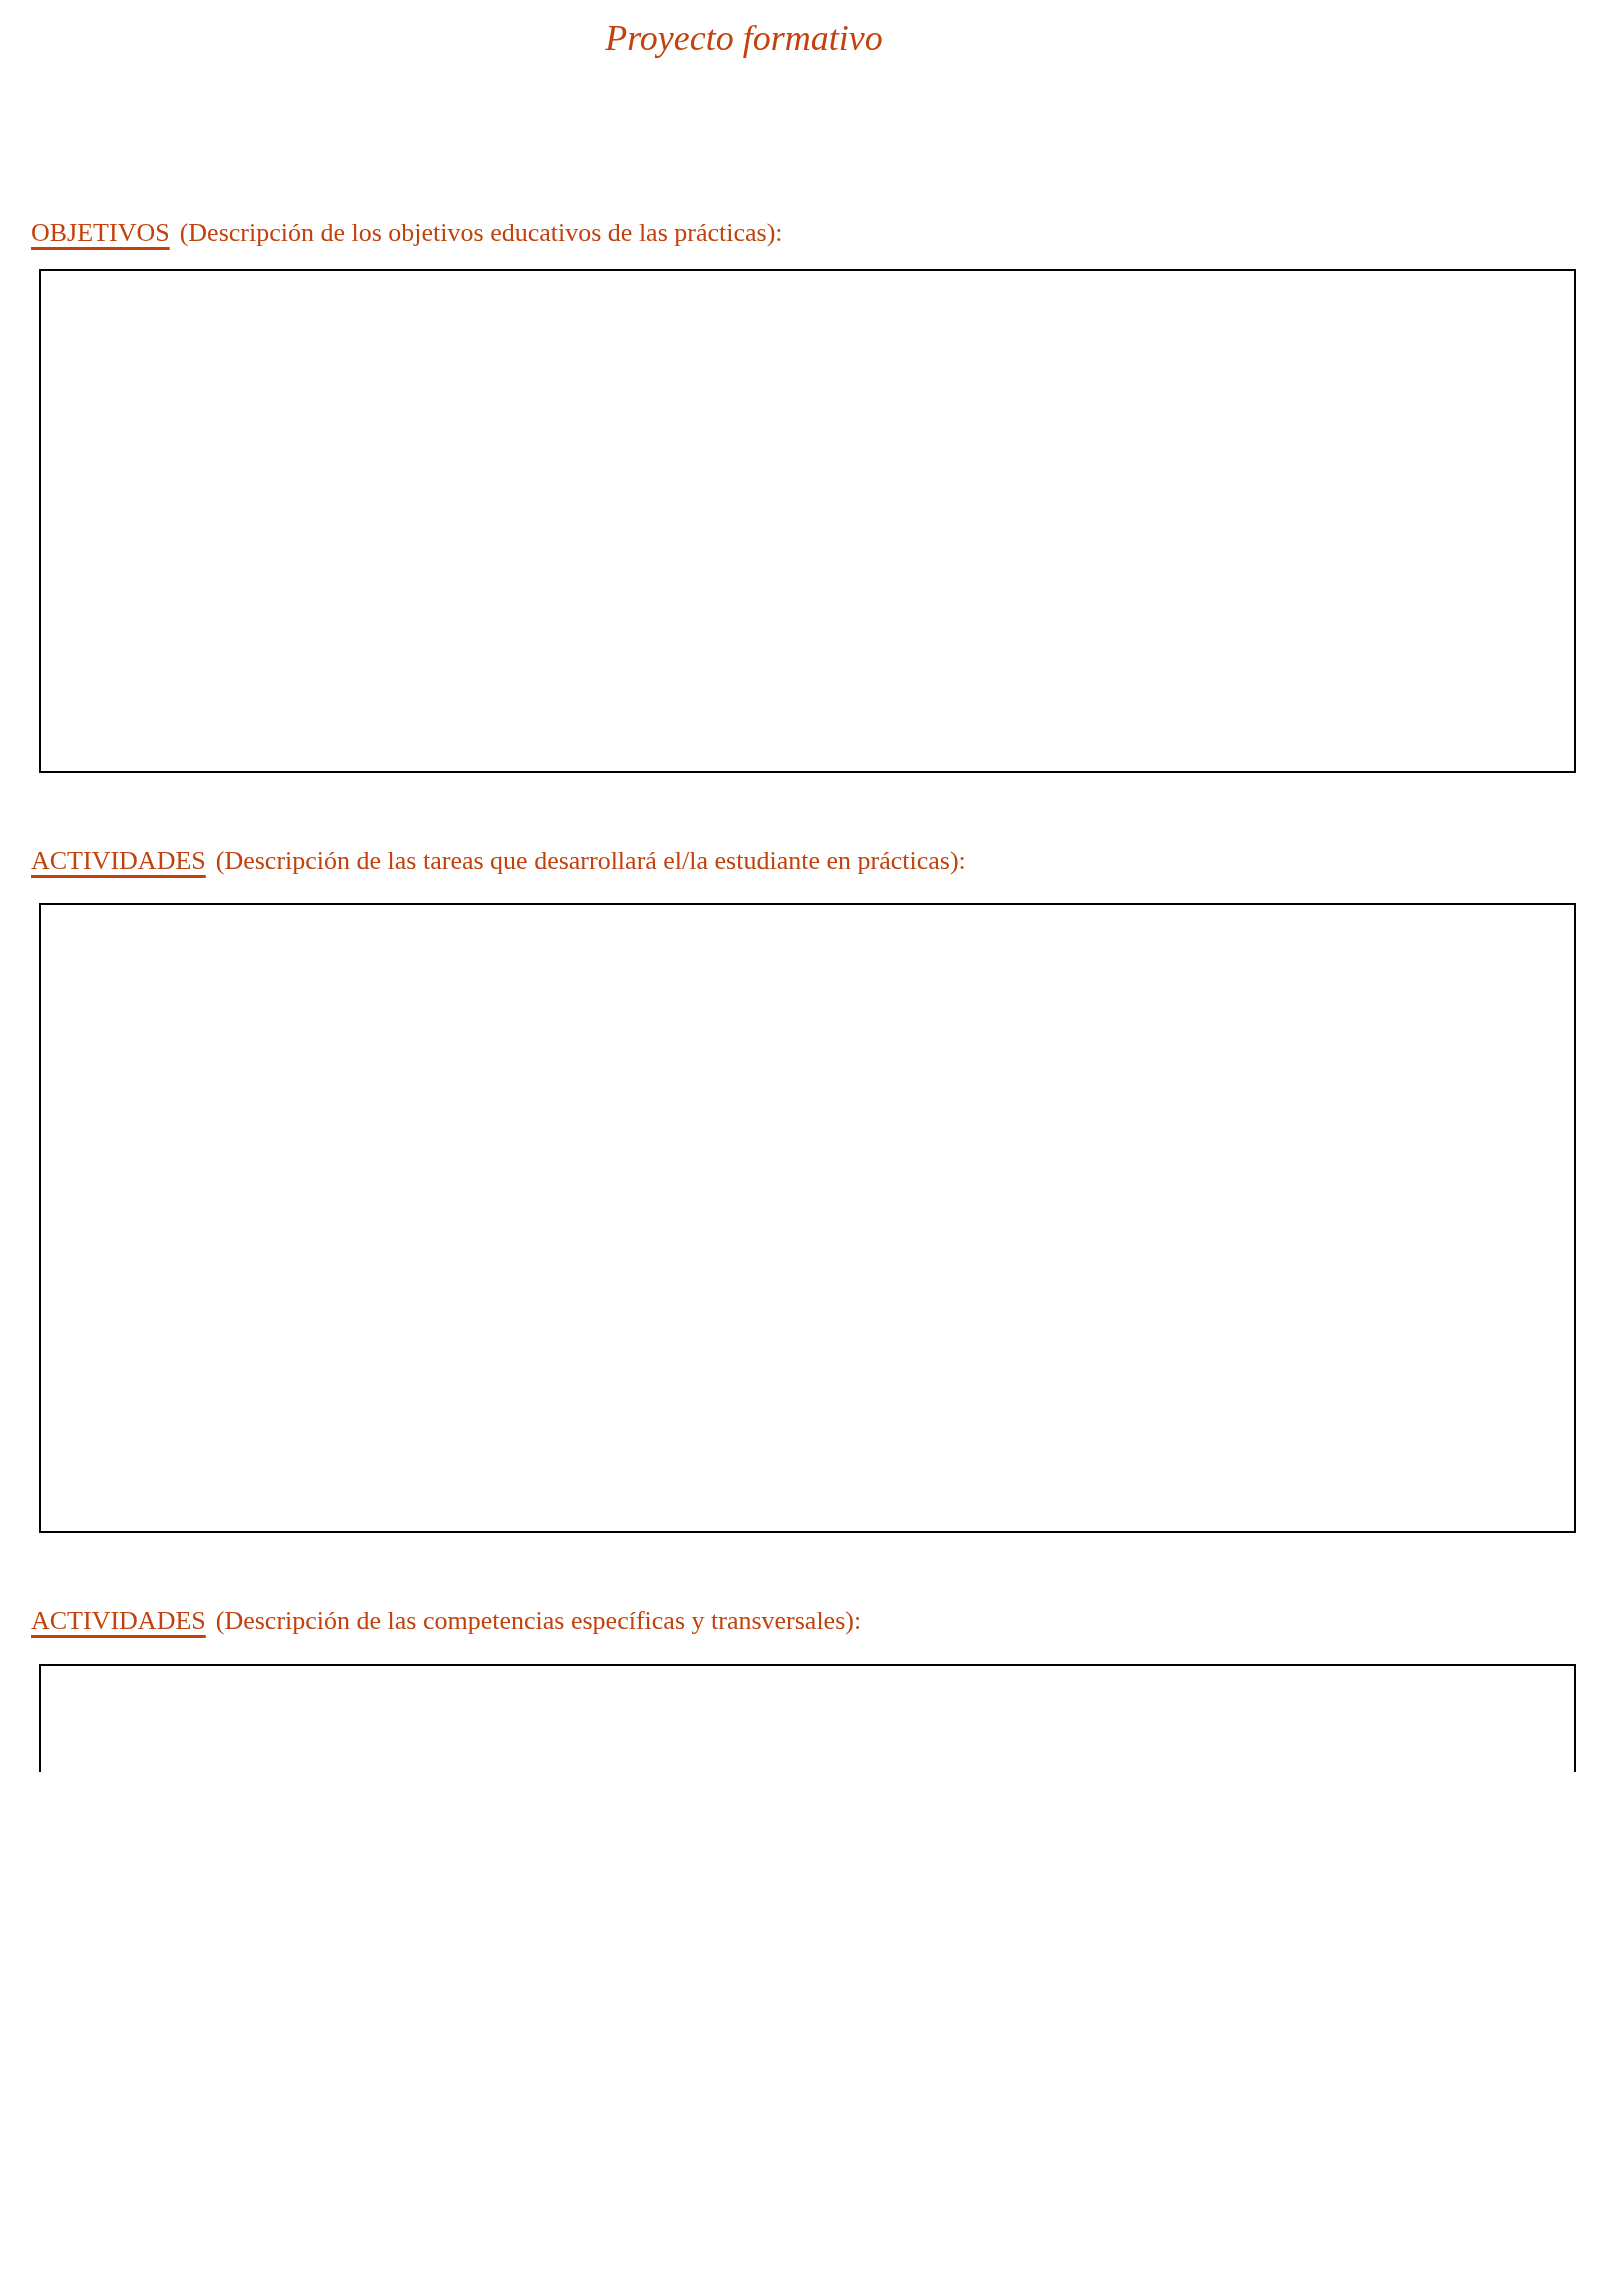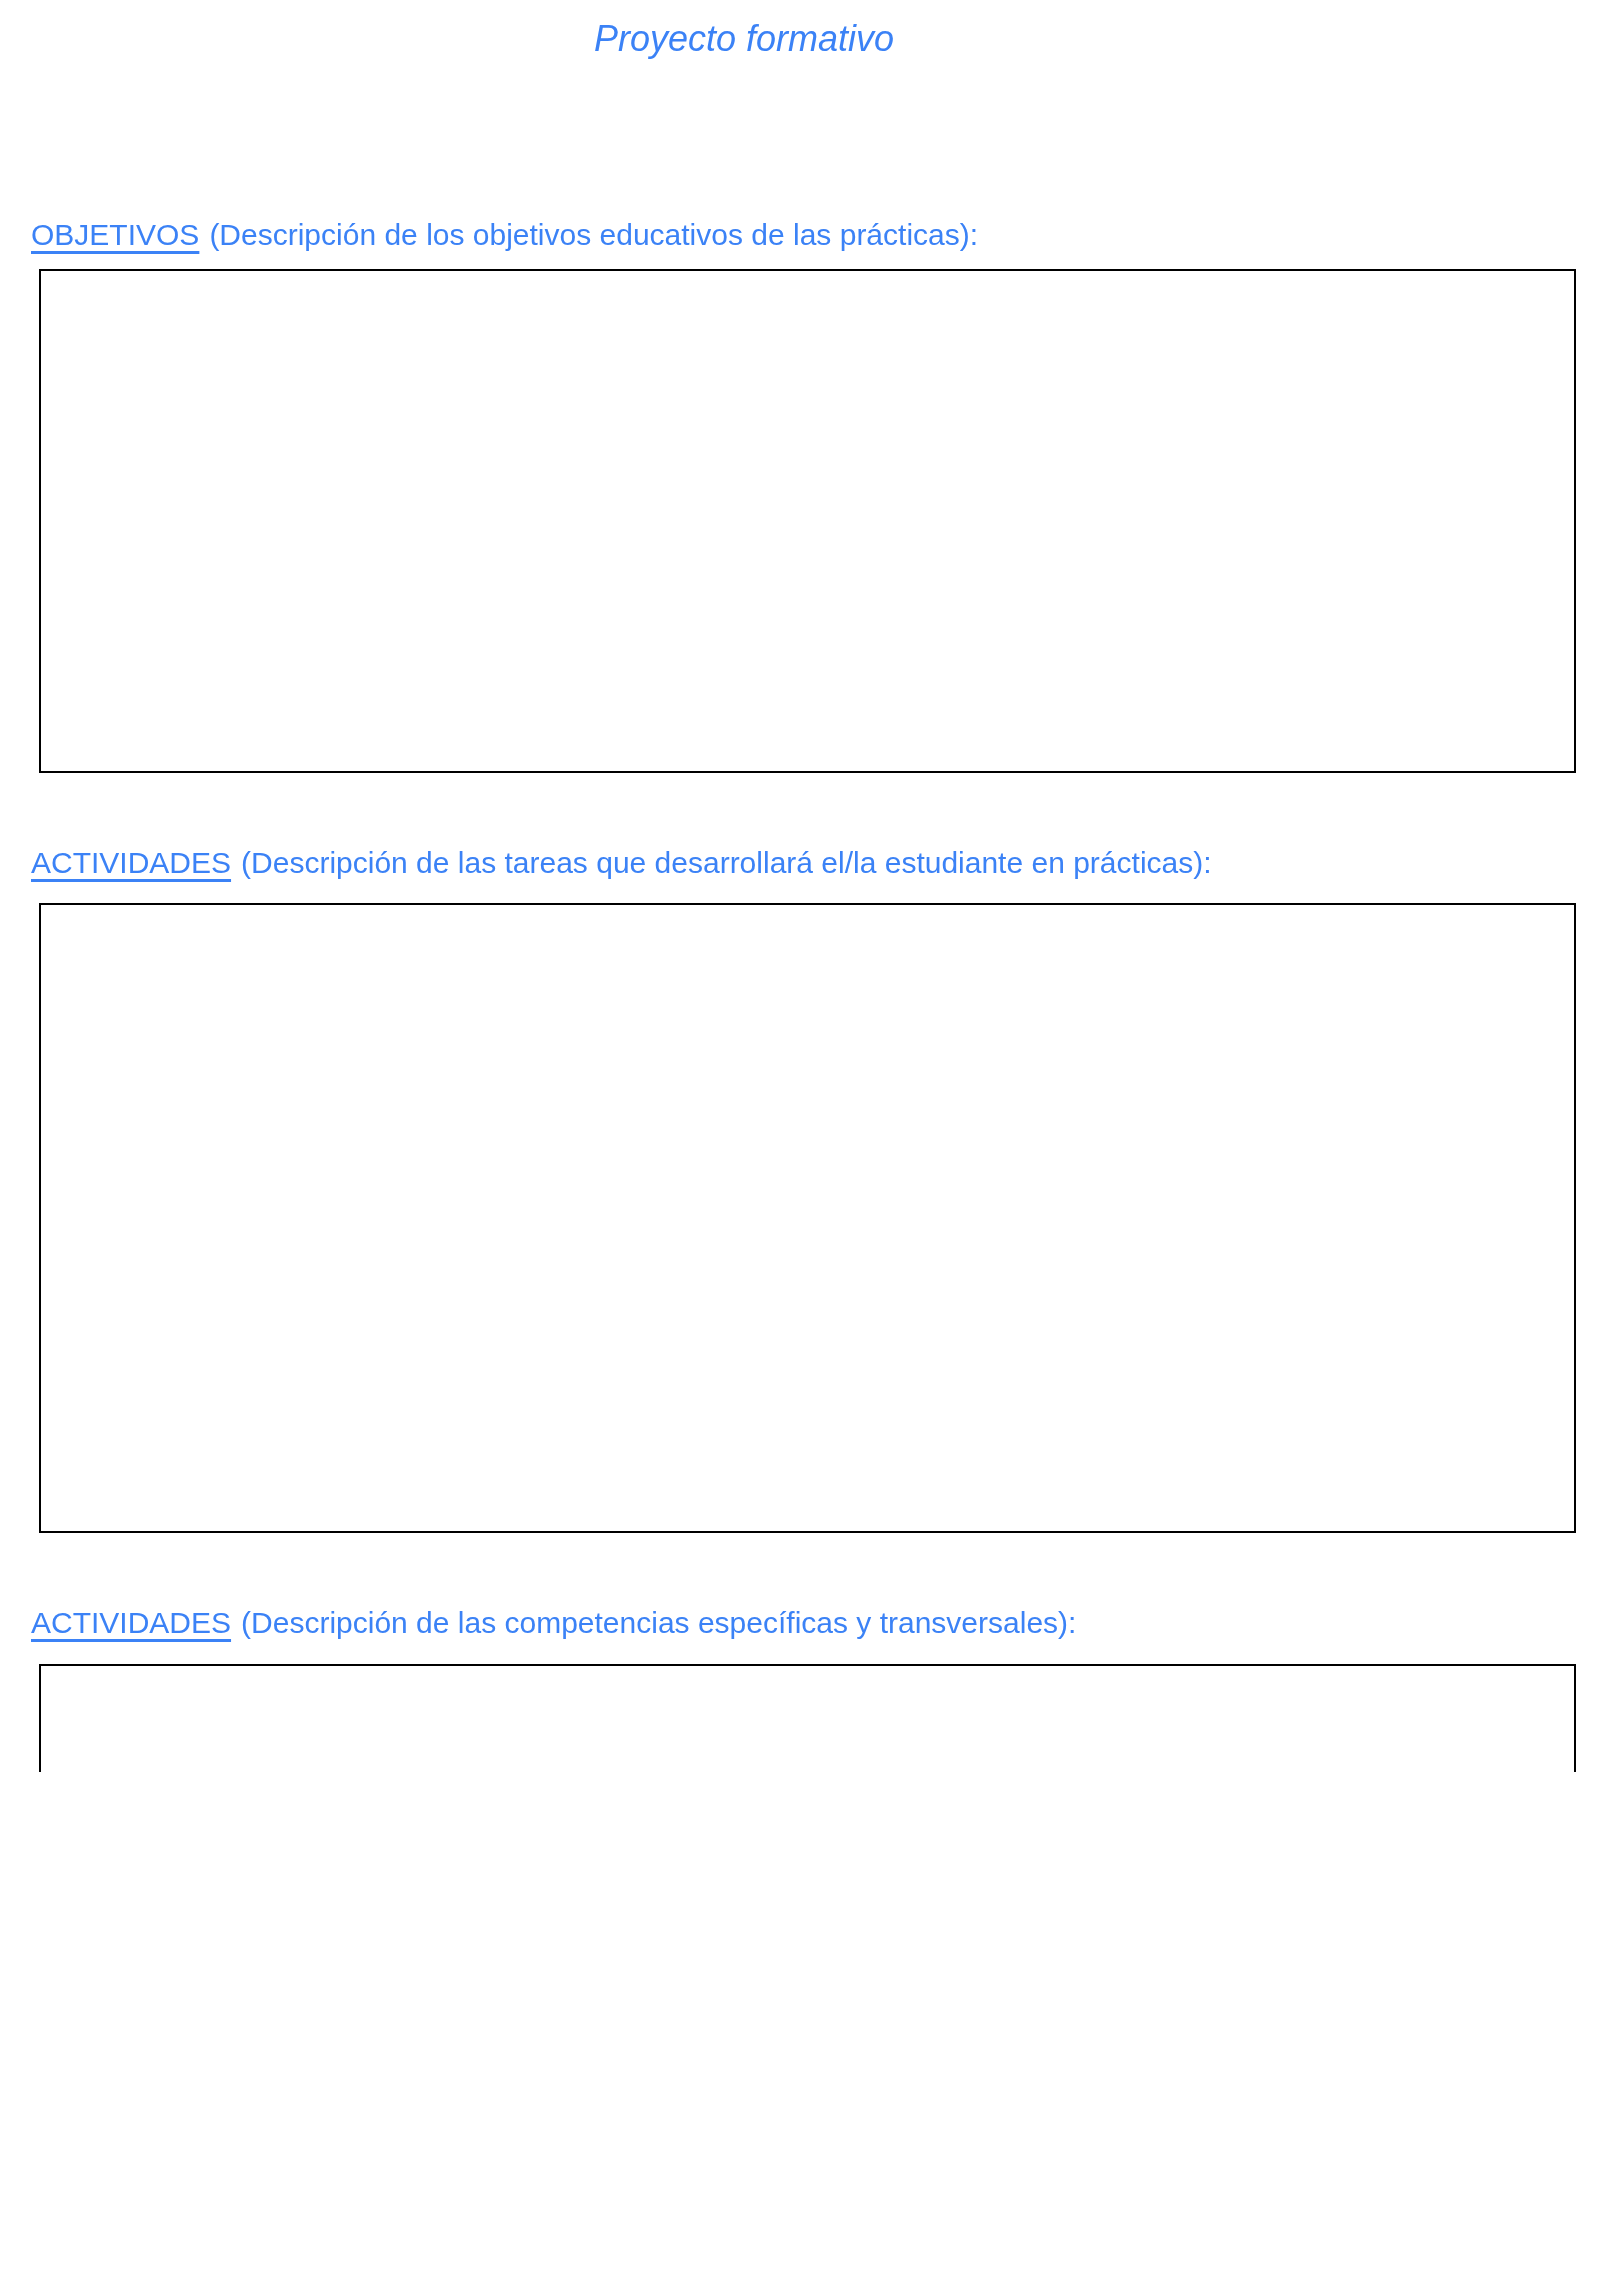--- a/index.html
+++ b/index.html
@@ -5,22 +5,22 @@
   html, body {
     margin: 0;
     padding: 0;
     background: #ffffff;
   }
   .page {
     position: relative;
     width: 1608px;
     height: 1772px;
     background: #ffffff;
-    color: #3b82f6;
-    font-family: Liberation Sans, sans-serif;
+    color: #c2410c;
+    font-family: Liberation Serif, serif;
     overflow: hidden;
   }
   .doc-title {
     position: absolute;
     left: 0;
     width: 1488px;
     text-align: center;
     font-size: 36px;
     line-height: 1.2;
     white-space: nowrap;
@@ -28,21 +28,21 @@
   .doc-title.italic {
     top: 16.5px;
     font-style: italic;
   }
   .doc-title.subtitle {
     top: 94px;
   }
   .section-heading {
     position: absolute;
     left: 31px;
-    font-size: 30px;
+    font-size: 26px;
     line-height: 1.2;
     white-space: nowrap;
   }
   .section-heading.h1 { top: 217px; }
   .section-heading.h2 { top: 845px; }
   .section-heading.h3 { top: 1605px; }
   .section-label {
     text-decoration: underline;
     text-decoration-thickness: 2.5px;
     text-underline-offset: 5.8px;

